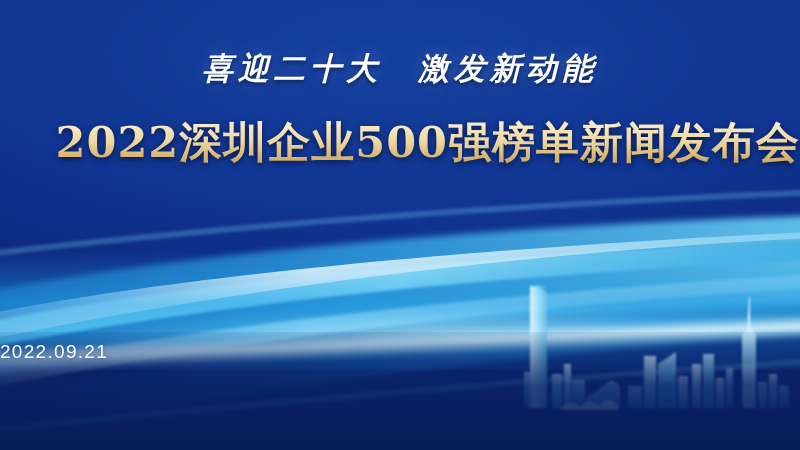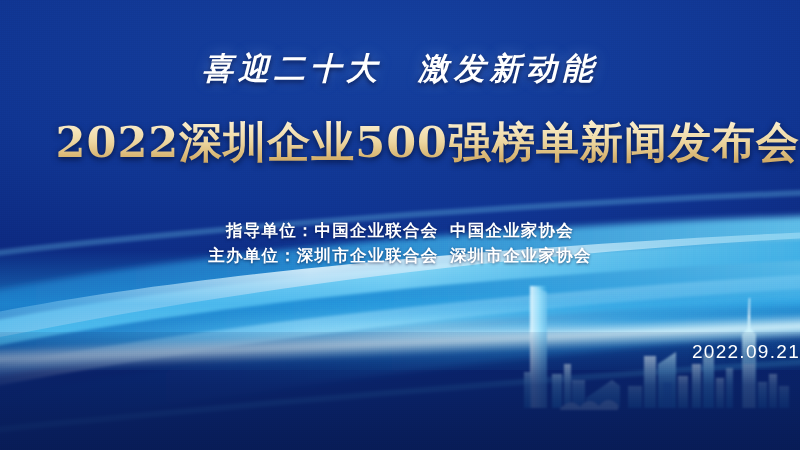--- a/index.html
+++ b/index.html
@@ -101,27 +101,26 @@
     font-weight:700;
     color:#ffffff;
     letter-spacing:1.2px;
     line-height:25px;
     text-shadow:0 1px 3px rgba(0,10,50,.6);
     white-space:pre;
   }
 
   .date {
     position:absolute; top:341px; left:0; right:0;
-    text-align:right;
+    text-align:left;
     font-size:19px;
     font-weight:400;
     letter-spacing:1.3px;
     color:#ffffff;
     text-shadow:0 1px 4px rgba(10,60,120,.55);
-    padding-left:16px;
   }
 </style>
 </head>
 <body>
 
 <div id="poster">
 
   <div class="wavefield">
     <svg viewBox="0 0 860 270" preserveAspectRatio="none" aria-hidden="true">
       <defs>
@@ -233,21 +232,17 @@
 
   <div class="bottomDark"></div>
   <div class="noise"></div>
 
   <div class="text-layer">
 
     <div class="headline">喜迎二十大　激发新动能</div>
 
     <div class="main-title">2022深圳企业500强榜单新闻发布会</div>
 
-    <div class="org-lines">
-      <div class="org-line">指导单位：中国企业联合会  中国企业家协会</div>
-      <div class="org-line">主办单位：深圳市企业联合会  深圳市企业家协会</div>
-    </div>
 
     <div class="date">2022.09.21</div>
   </div>
 
 </div>
 
 </body></html>

